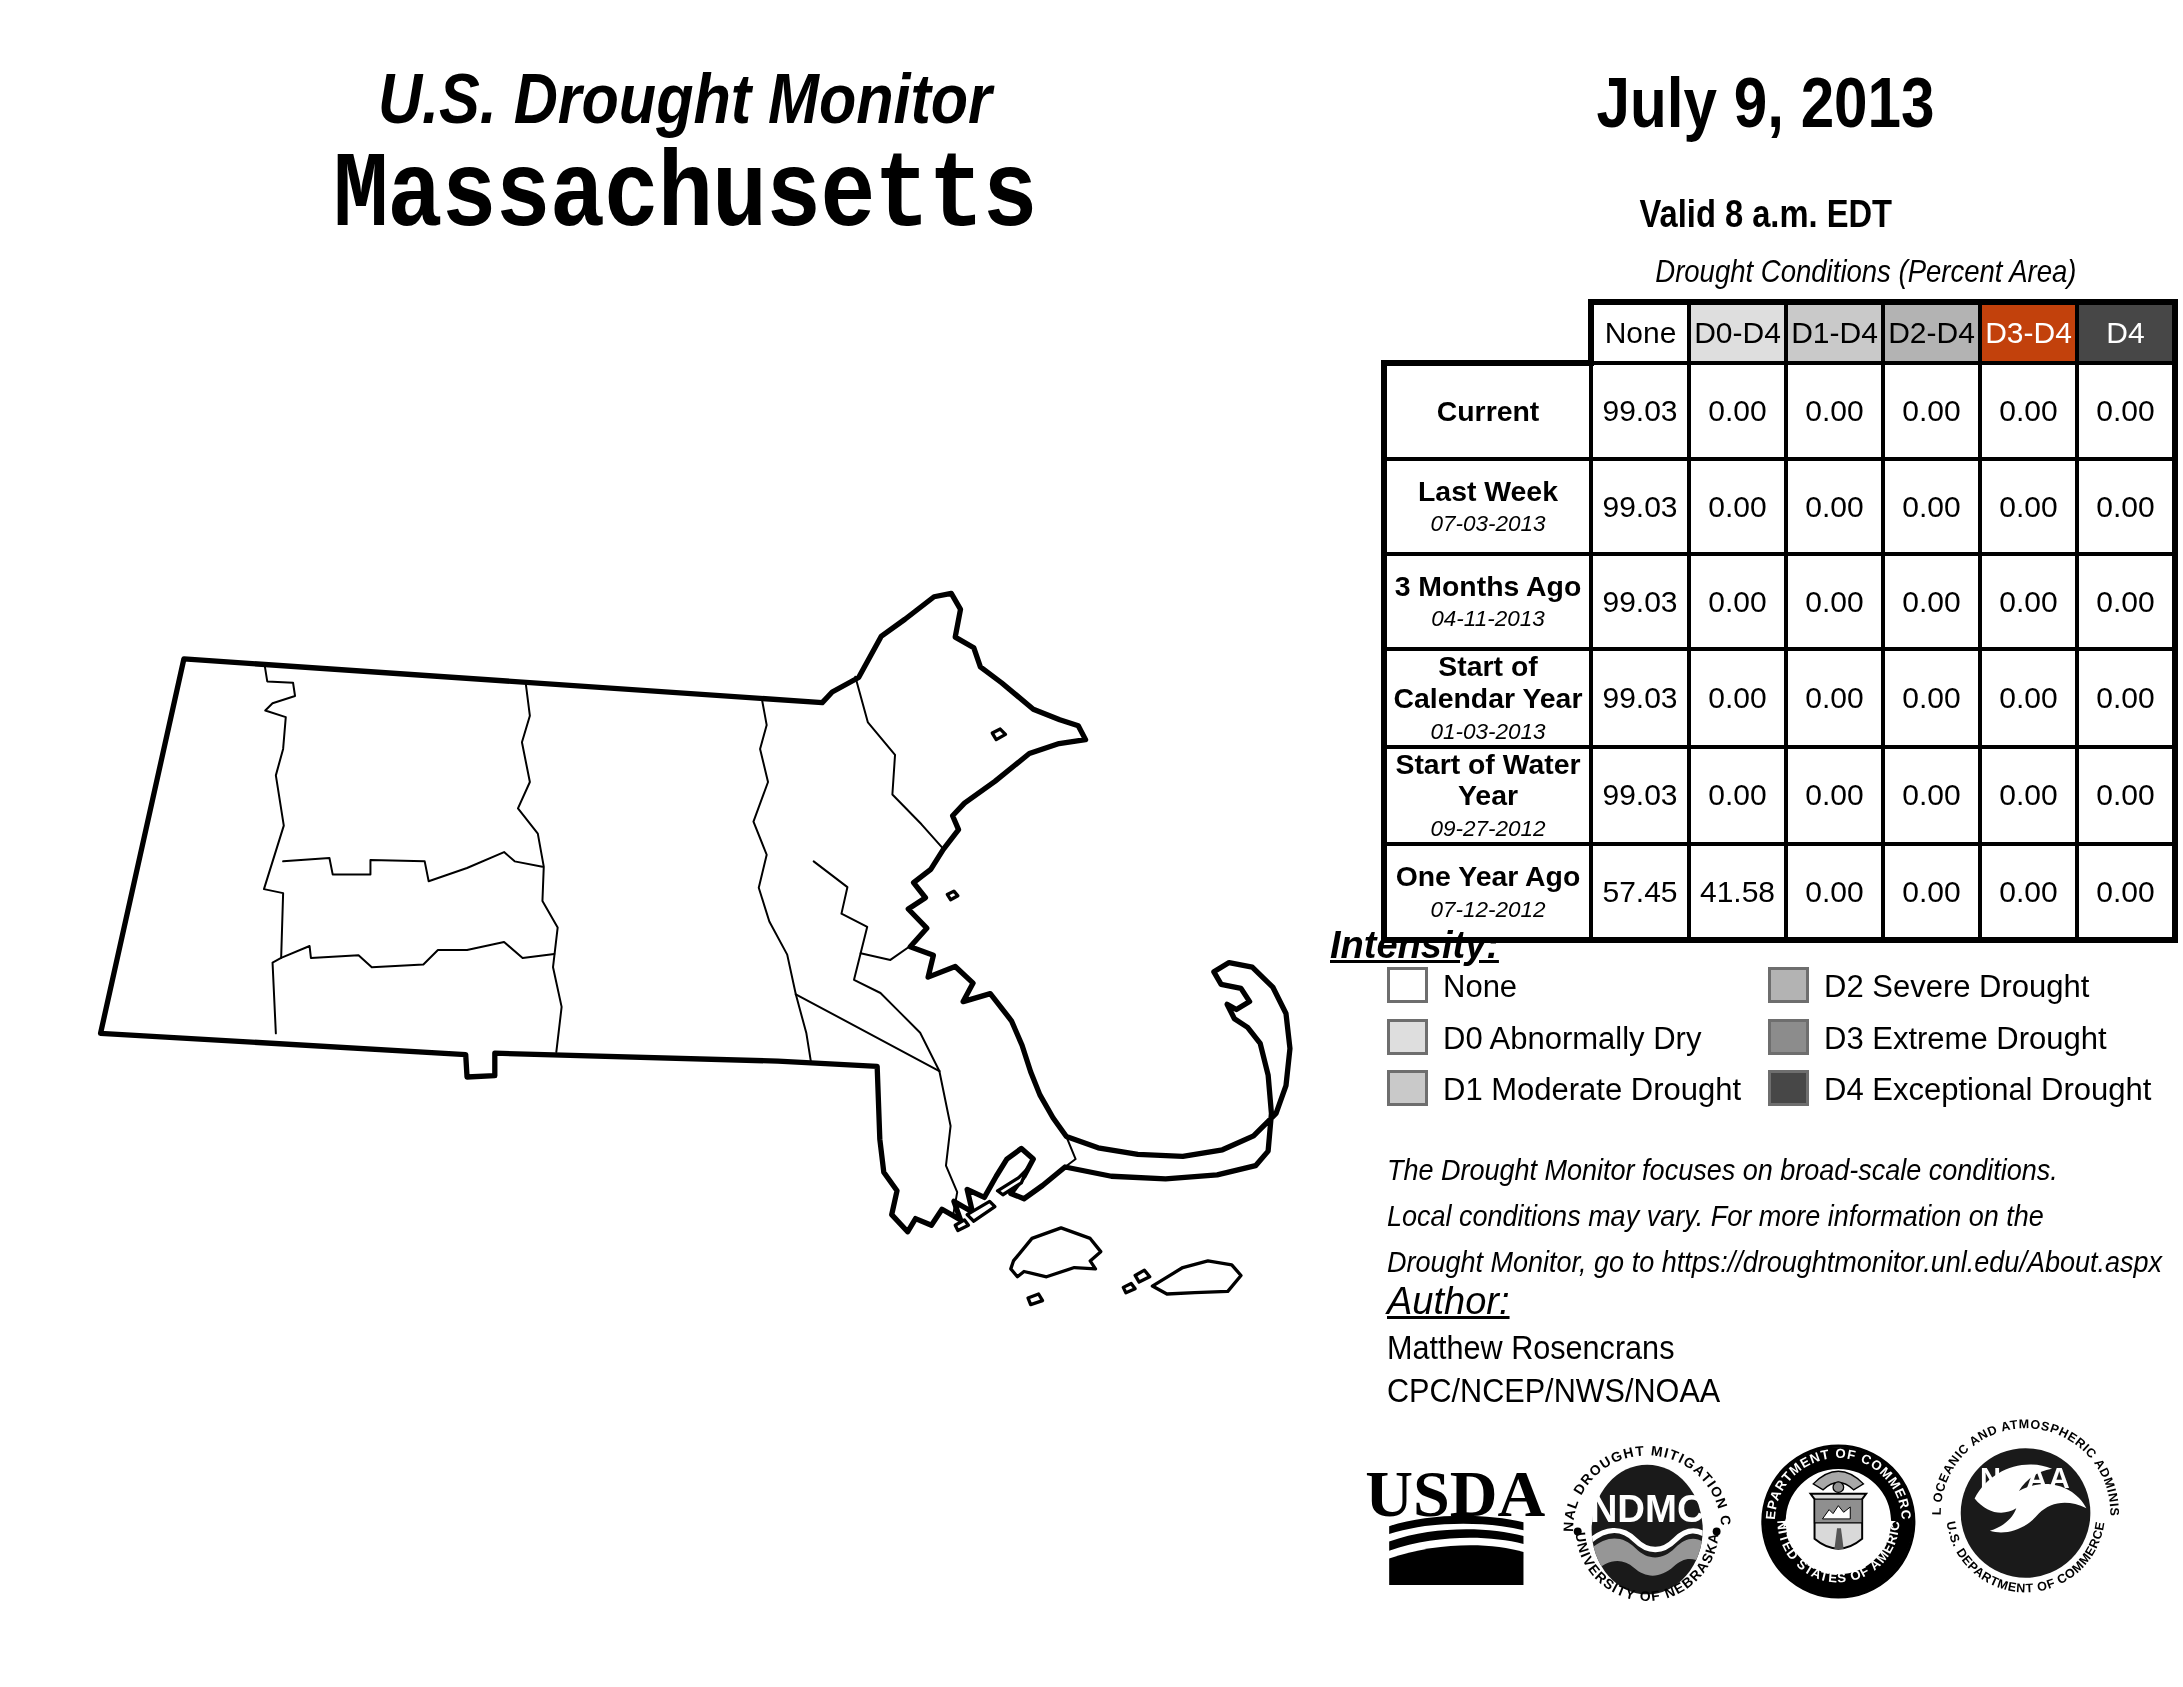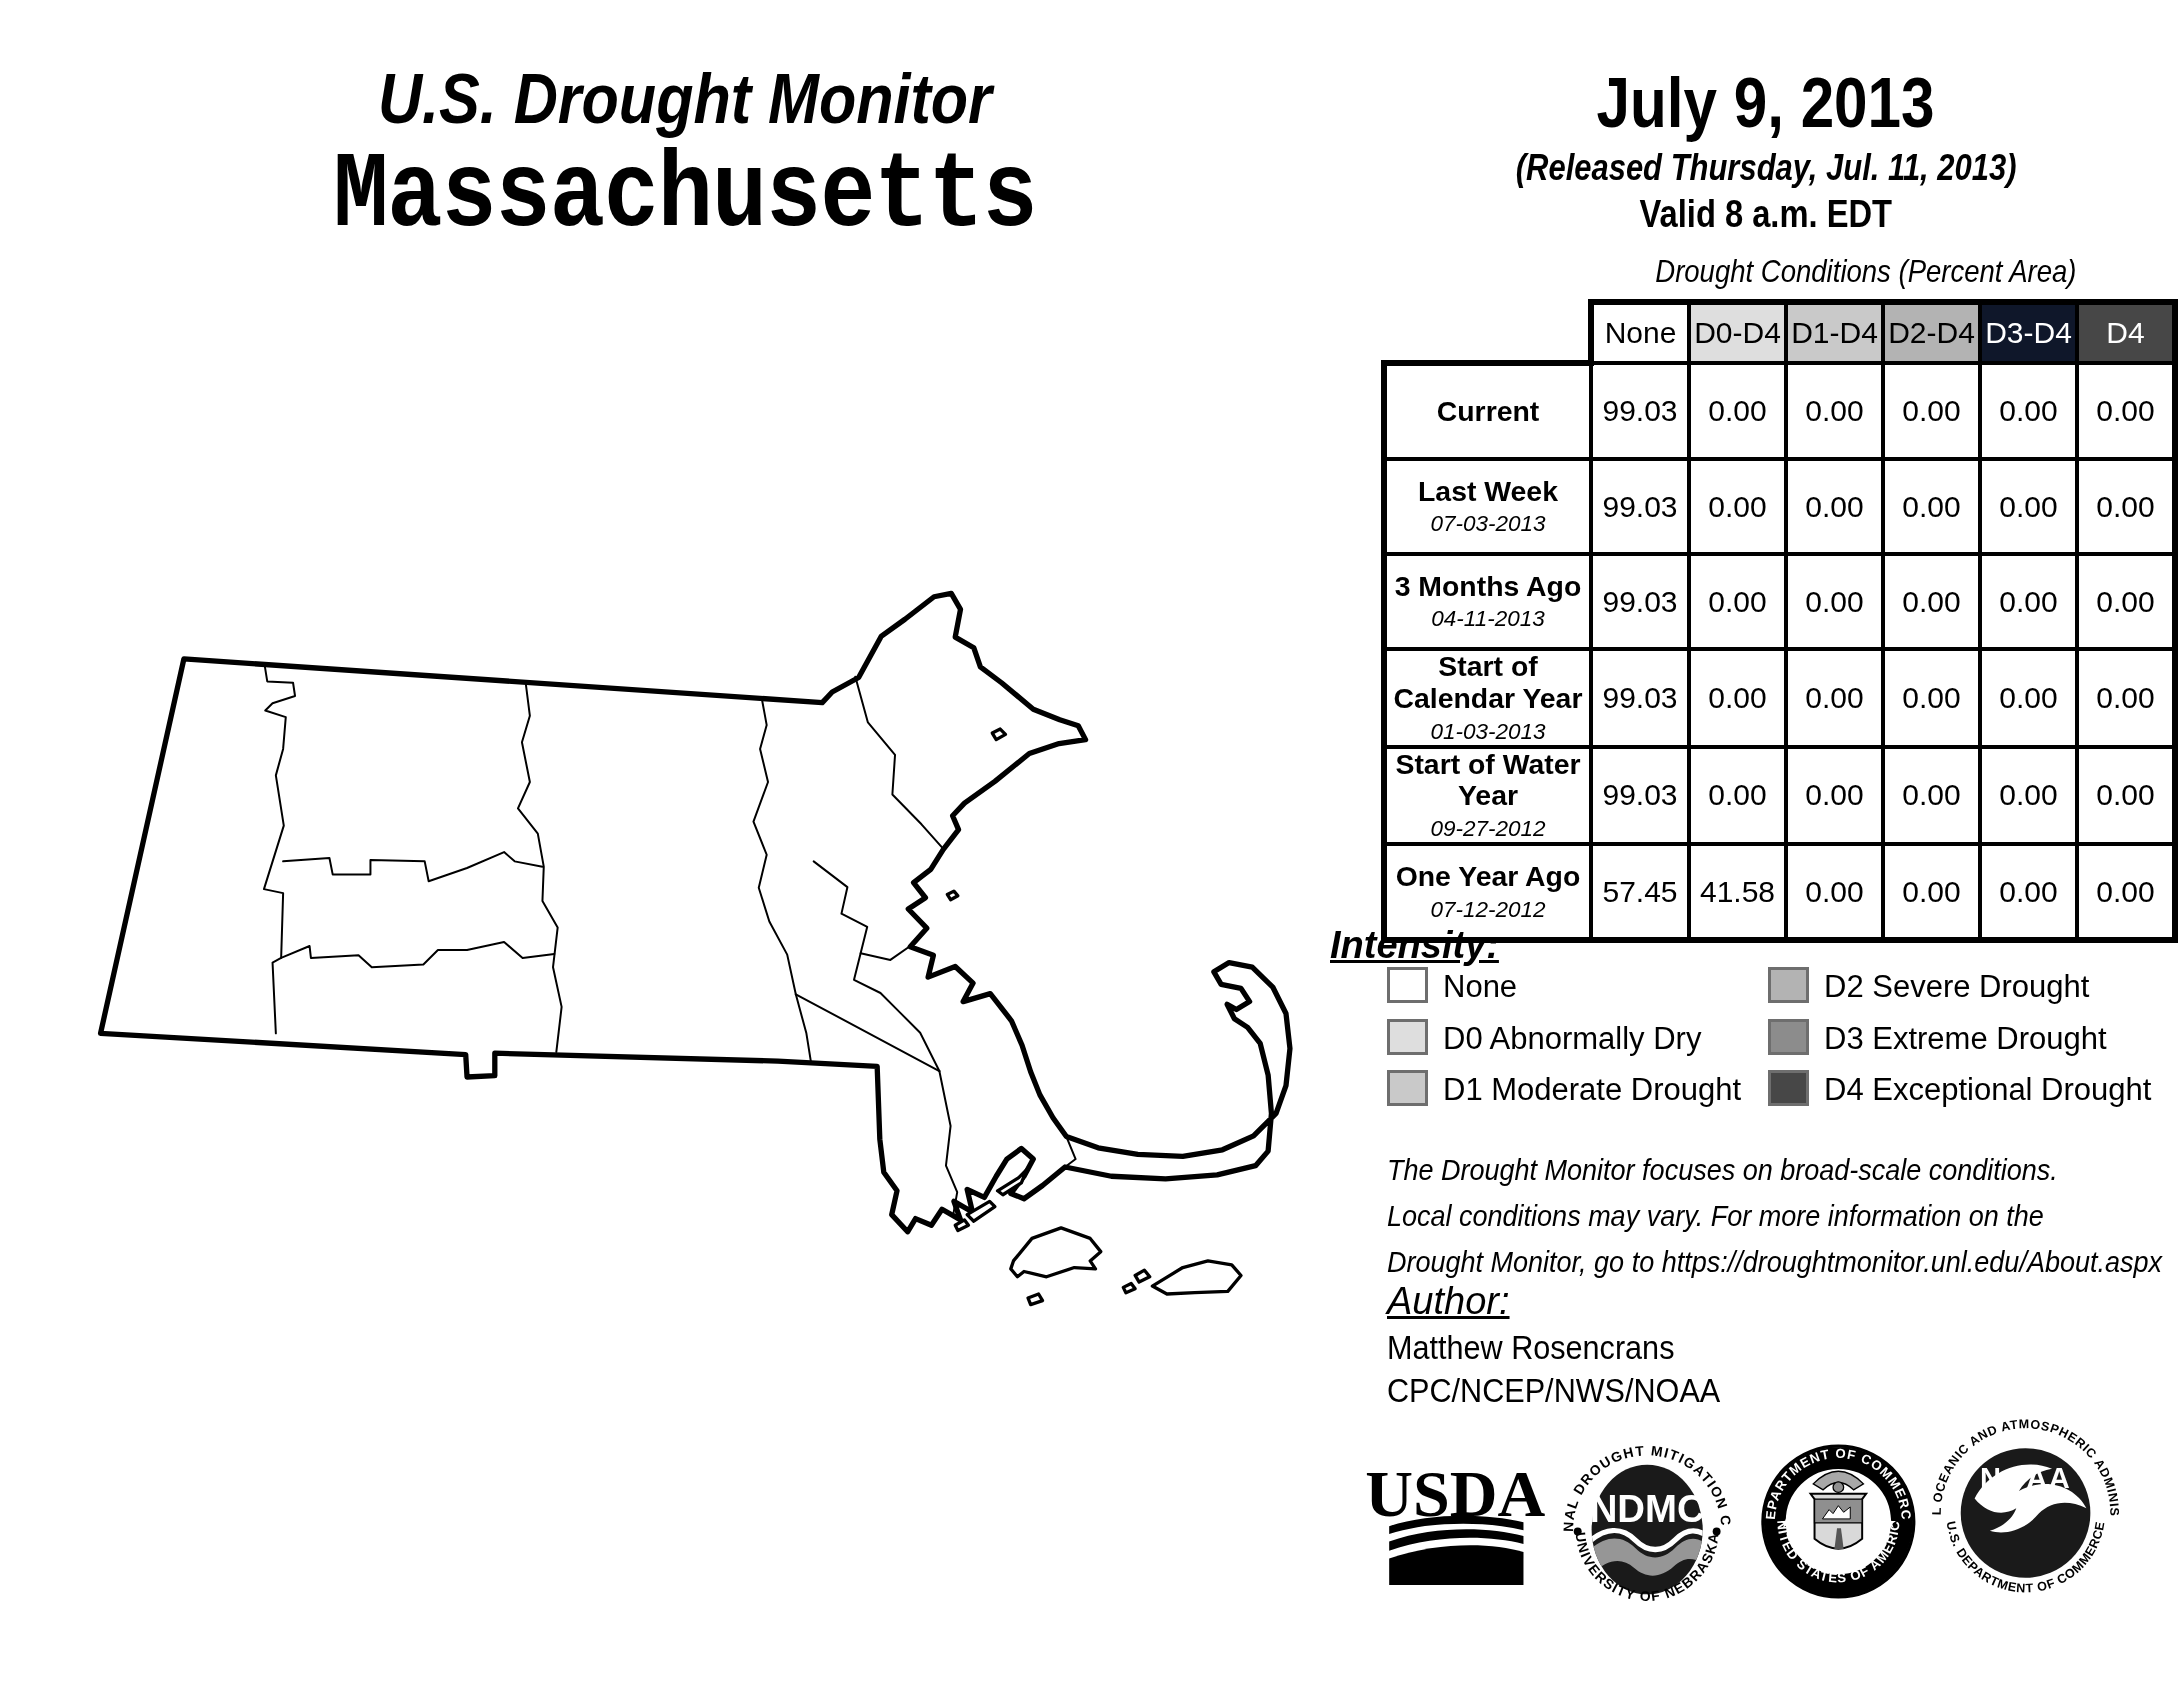--- a/index.html
+++ b/index.html
@@ -55,34 +55,33 @@
 </style>
 </head>
 <body>
 
 <div class="page">
 
   <div class="abs title1 center"><span class="cond">U.S. Drought Monitor</span></div>
   <div class="abs title2 center"><span class="cond">Massachusetts</span></div>
 
   <div class="abs dateMain center"><span class="cond">July 9, 2013</span></div>
-  <div class="abs dateReleased center"><span class="cond">(Released Thursday, Jul. 11, 2013)</span></div>
   <div class="abs dateValid center"><span class="cond">Valid 8 a.m. EDT</span></div>
 
   <div class="abs tblCaption center"><span class="cond">Drought Conditions (Percent Area)</span></div>
 
   <table class="dm">
     <thead>
       <tr id="table-header-row">
         <th class="corner colLabel"></th>
       <th class="colData b-t9 b-l9" style="background: rgb(255, 255, 255); color: rgb(0, 0, 0);">None</th>
           <th class="colData b-t9" style="background: rgb(222, 222, 222); color: rgb(0, 0, 0);">D0-D4</th>
           <th class="colData b-t9" style="background: rgb(201, 201, 201); color: #000000;">D1-D4</th>
           <th class="colData b-t9" style="background: rgb(179, 179, 179); color: rgb(0, 0, 0);">D2-D4</th>
-          <th class="colData b-t9" style="background: #0f172a; color: rgb(255, 255, 255);">D3-D4</th>
+          <th class="colData b-t9" style="background: #c2410c; color: rgb(255, 255, 255);">D3-D4</th>
           <th class="colData b-t9 b-r9" style="background: rgb(71, 71, 71); color: rgb(255, 255, 255);">D4</th>
         </tr>
     </thead>
     <tbody id="table-body">
         <tr>
           <td class="colLabel b-l9 b-t9">
             <div class="rowLabel">Current</div>
           </td>
           <td class="colData">99.03</td>
           <td class="colData">0.00</td>

